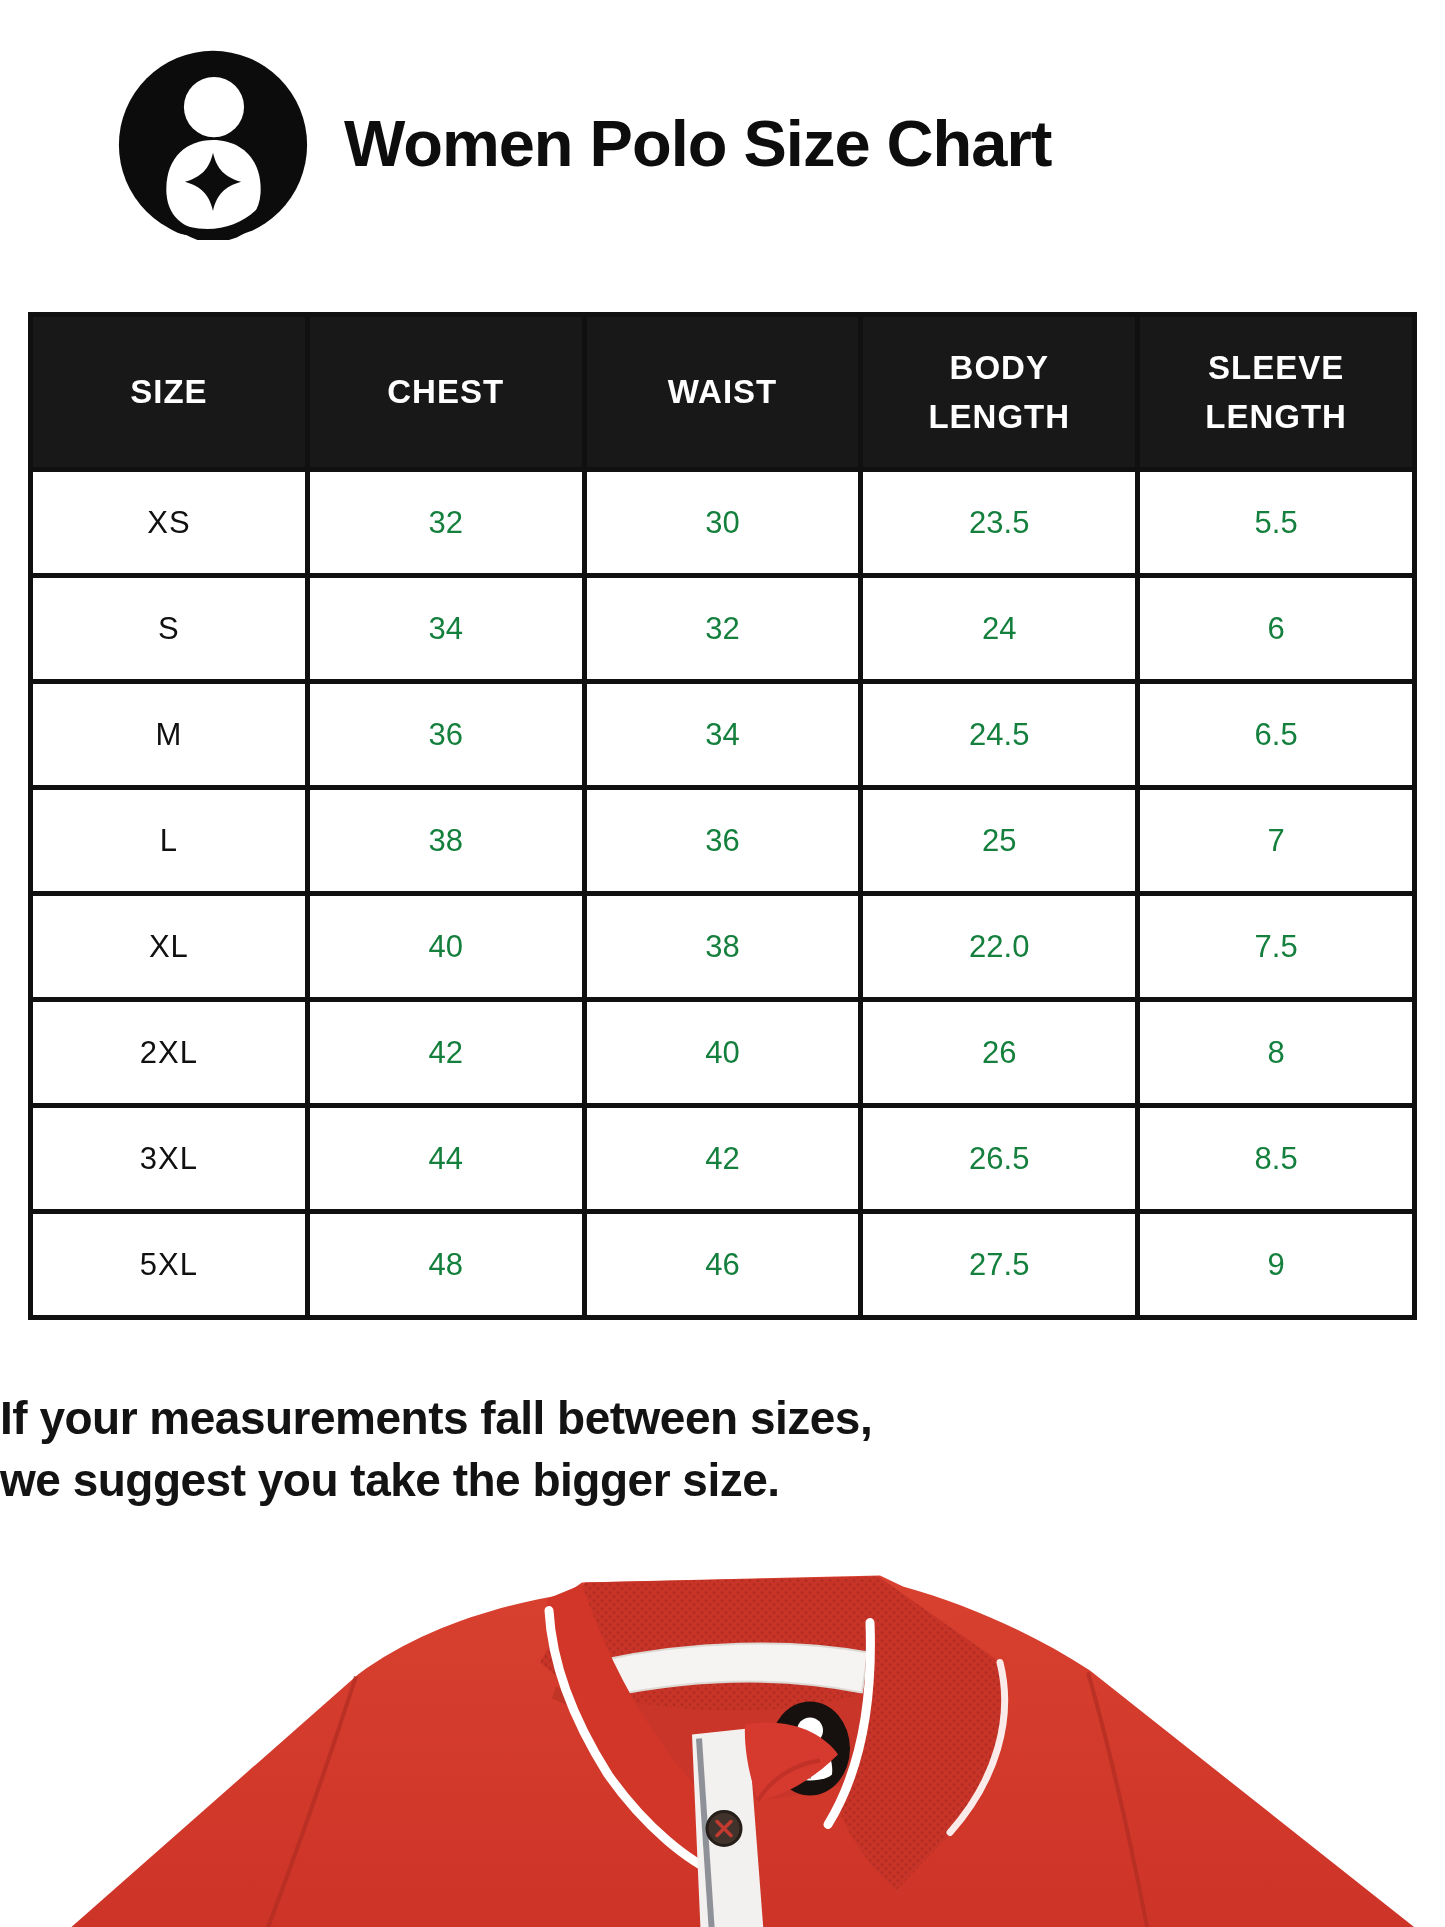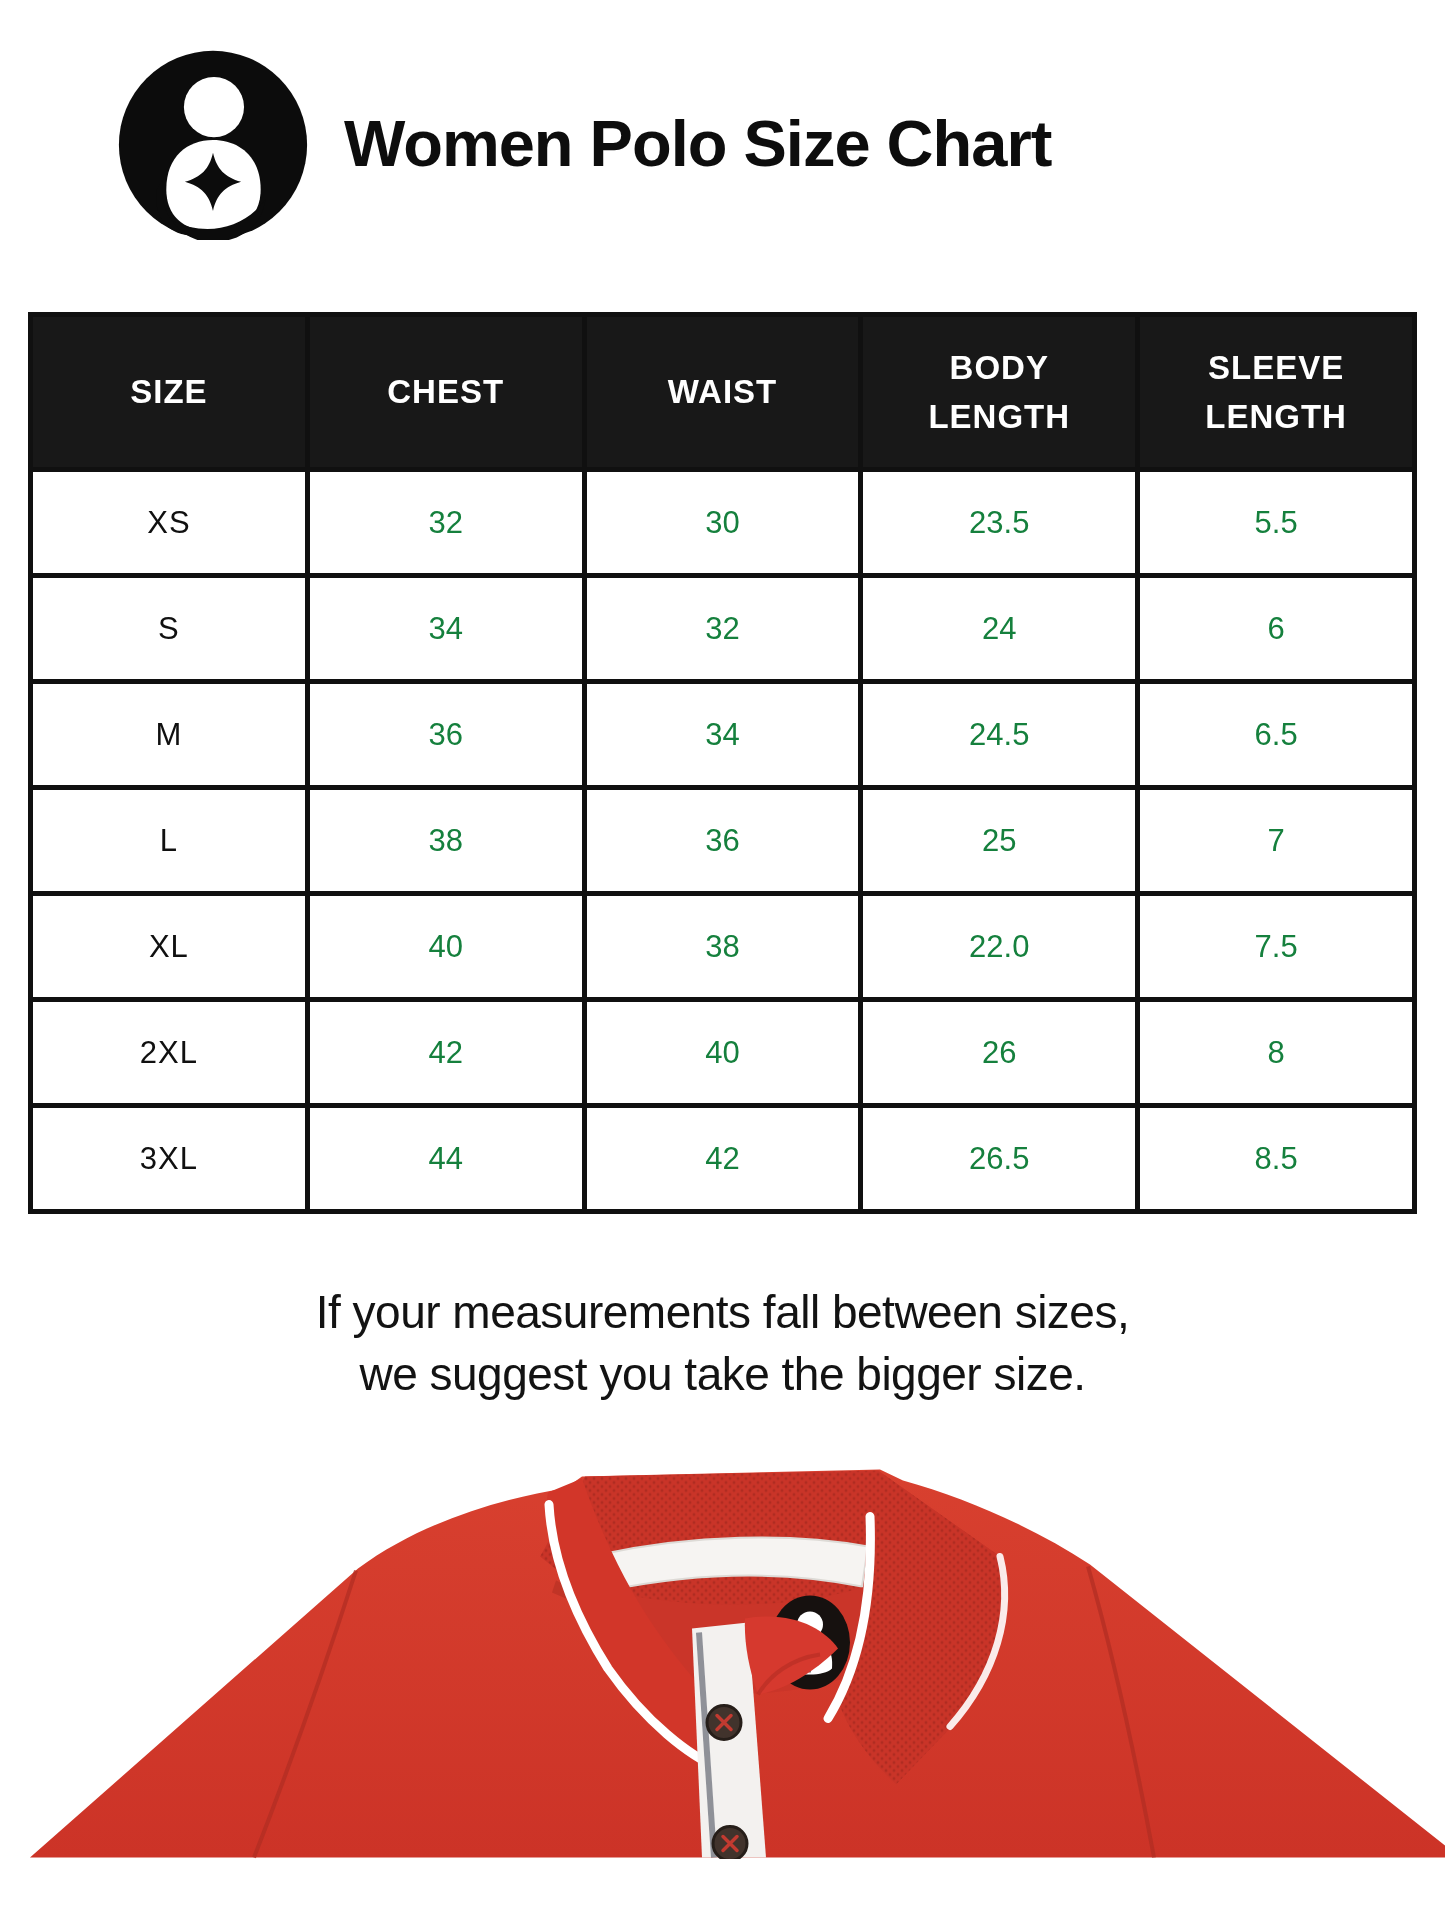--- a/index.html
+++ b/index.html
@@ -15,22 +15,22 @@
   table{width:100%;border-collapse:collapse;table-layout:fixed;}
   th,td{border:5px solid #101010;text-align:center;vertical-align:middle;padding:0;}
   thead th{
     background:#181818;color:#ffffff;height:150px;
     font-size:33px;font-weight:bold;letter-spacing:1px;
     white-space:pre-line;line-height:1.5;
   }
   tbody td{height:101px;font-size:31px;color:#15803d;font-weight:normal;}
   tbody td.size-col{font-weight:normal;color:#101010;letter-spacing:1px;}
   .note{
-    margin-top:68px;text-align:center;
-    font-size:46px;font-weight:normal;color:#131313;
+    margin-top:68px;text-align:left;
+    font-size:46px;font-weight:bold;color:#131313;
     line-height:1.34;white-space:pre-line;letter-spacing:-0.5px;
   }
   .polo{display:block;margin-top:54px;width:1445px;height:400px;}
 </style>
 </head>
 <body>
 
 <div class="header">
   <svg class="logo" viewBox="0 0 200 200" aria-hidden="true">
     <circle cx="100" cy="102" r="97" fill="#0c0c0c"></circle>
@@ -99,20 +99,27 @@
           <td>26</td>
           <td>8</td>
         </tr>
         <tr>
           <td class="size-col">3XL</td>
           <td>44</td>
           <td>42</td>
           <td>26.5</td>
           <td>8.5</td>
         </tr>
+        <tr>
+          <td class="size-col">5XL</td>
+          <td>48</td>
+          <td>46</td>
+          <td>27.5</td>
+          <td>9</td>
+        </tr>
       </tbody>
   </table>
 </div>
 
 <div class="note">If your measurements fall between sizes,
 we suggest you take the bigger size.</div>
 
 <svg class="polo" viewBox="0 0 1445 397" aria-hidden="true">
   <defs>
     <linearGradient id="bodyGrad" x1="0" y1="0" x2="0" y2="1">

